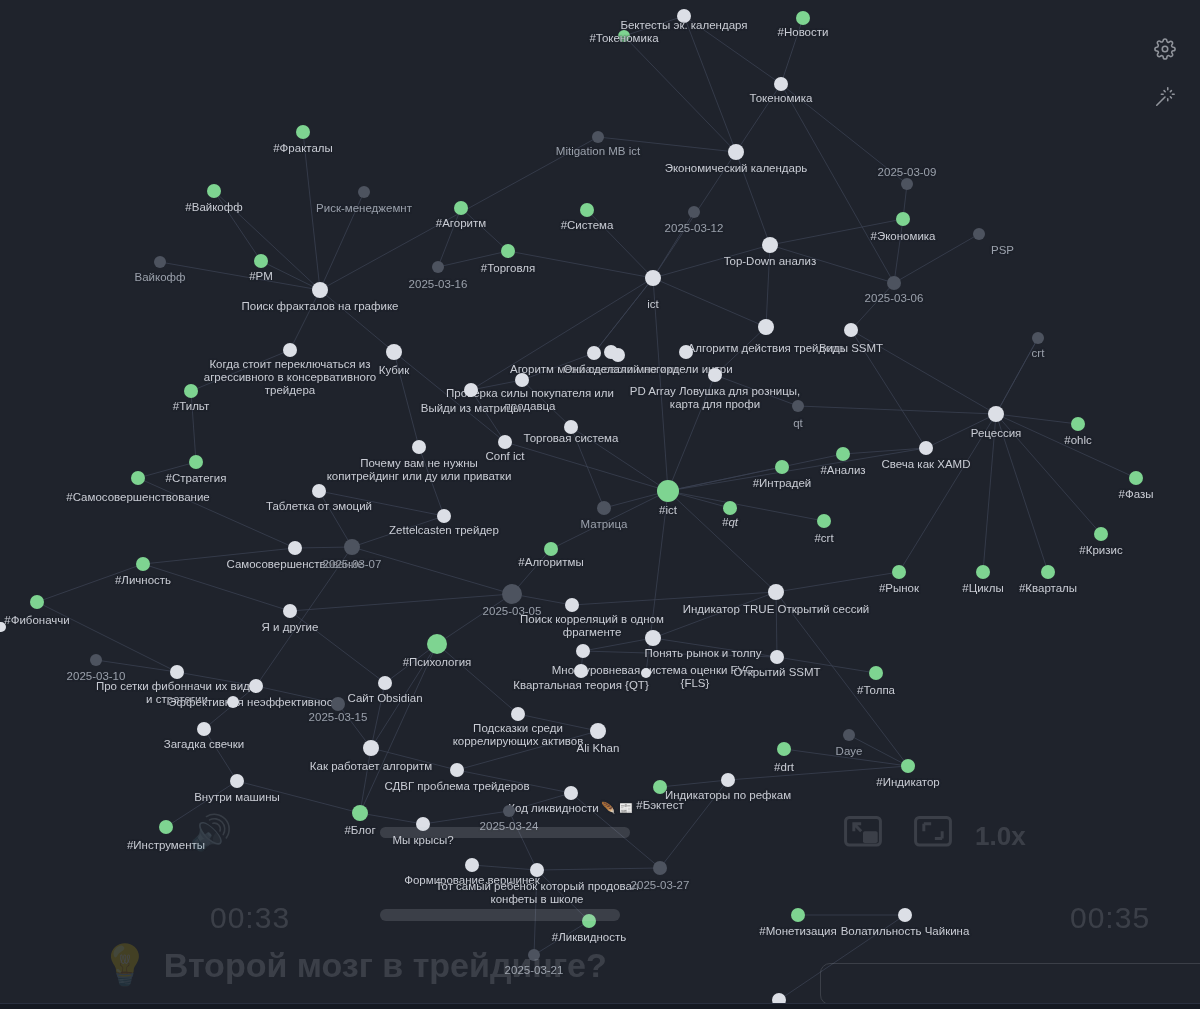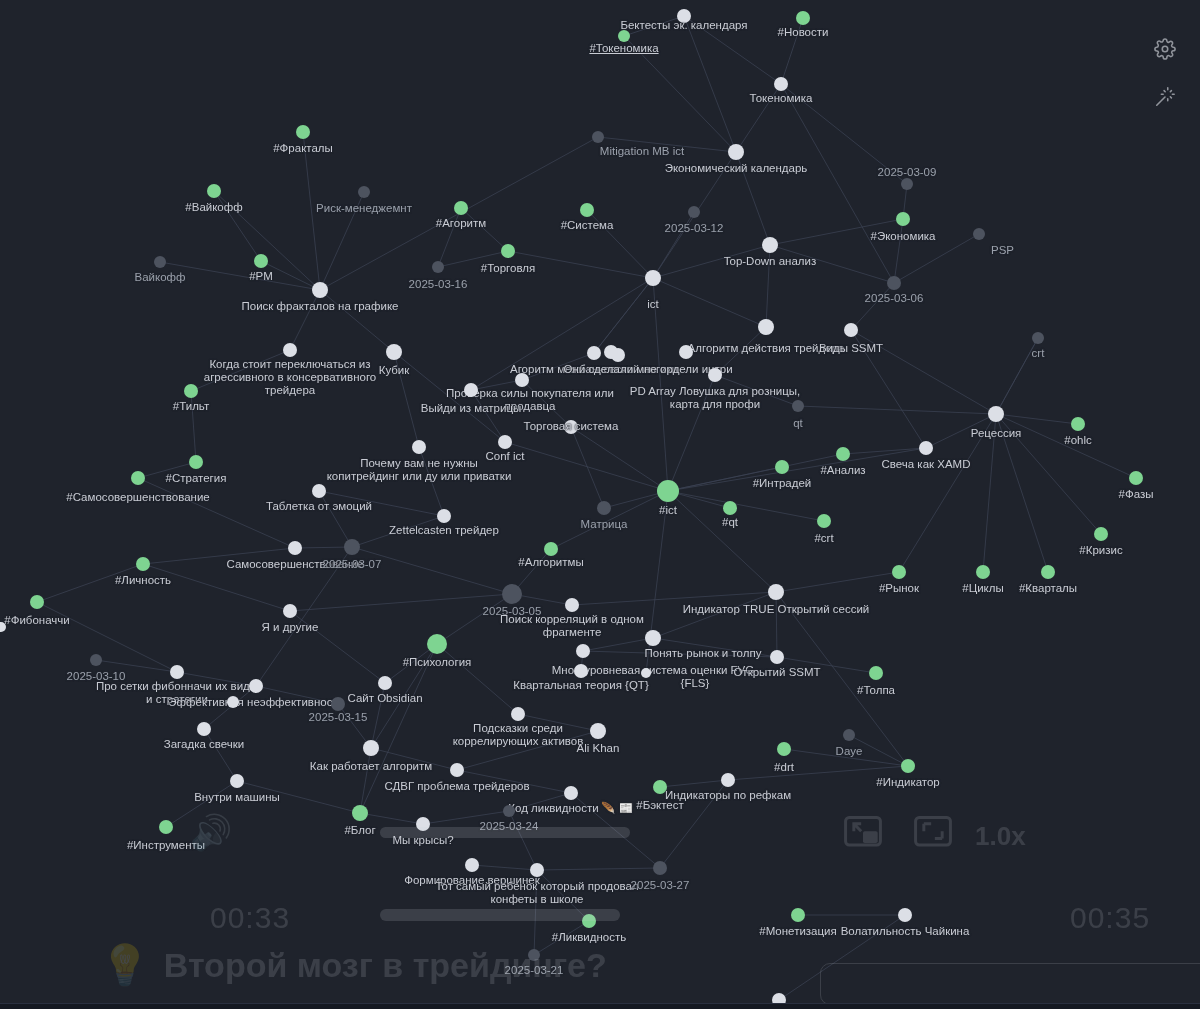--- a/index.html
+++ b/index.html
@@ -199,25 +199,25 @@
         <line x1="437" y1="644" x2="360" y2="813"></line>
         <line x1="385" y1="683" x2="371" y2="748"></line>
         <line x1="653" y1="638" x2="777" y2="657"></line>
       </svg>
     <div id="nodes-layer">
         <div class="node note" style="left: 684px; top: 16px; width: 14px; height: 14px;"></div>
         <div class="nlabel" style="left: 684px; top: 19px;">Бектесты эк. календаря</div>
         <div class="node tag" style="left: 803px; top: 18px; width: 14px; height: 14px;"></div>
         <div class="nlabel" style="left: 803px; top: 26px;">#Новости</div>
         <div class="node tag" style="left: 624px; top: 36px; width: 12px; height: 12px;"></div>
-        <div class="nlabel" style="left: 624px; top: 42px; text-decoration: underline;">#Токеномика</div>
+        <div class="nlabel" style="left: 624px; top: 32px;">#Токеномика</div>
         <div class="node note" style="left: 781px; top: 84px; width: 14px; height: 14px;"></div>
         <div class="nlabel" style="left: 781px; top: 92px;">Токеномика</div>
         <div class="node ghost" style="left: 598px; top: 137px; width: 12px; height: 12px;"></div>
-        <div class="nlabel dim" style="left: 598px; top: 145px; margin-left: 44px;">Mitigation MB ict</div>
+        <div class="nlabel dim" style="left: 598px; top: 145px;">Mitigation MB ict</div>
         <div class="node note" style="left: 736px; top: 152px; width: 16px; height: 16px;"></div>
         <div class="nlabel" style="left: 736px; top: 162px;">Экономический календарь</div>
         <div class="node ghost" style="left: 907px; top: 184px; width: 12px; height: 12px;"></div>
         <div class="nlabel dim" style="left: 907px; top: 166px;">2025-03-09</div>
         <div class="node tag" style="left: 303px; top: 132px; width: 14px; height: 14px;"></div>
         <div class="nlabel" style="left: 303px; top: 142px;">#Фракталы</div>
         <div class="node tag" style="left: 214px; top: 191px; width: 14px; height: 14px;"></div>
         <div class="nlabel" style="left: 214px; top: 201px;">#Вайкофф</div>
         <div class="node ghost" style="left: 364px; top: 192px; width: 12px; height: 12px;"></div>
         <div class="nlabel dim" style="left: 364px; top: 202px;">Риск-менеджемнт</div>
@@ -269,21 +269,21 @@
         <div class="nlabel wrap" style="left: 715px; top: 385px; width: 185px;">PD Array Ловушка для розницы, карта для профи</div>
         <div class="node note" style="left: 471px; top: 390px; width: 14px; height: 14px;"></div>
         <div class="nlabel" style="left: 471px; top: 402px;">Выйди из матрицы</div>
         <div class="node ghost" style="left: 798px; top: 406px; width: 12px; height: 12px;"></div>
         <div class="nlabel dim" style="left: 798px; top: 417px;">qt</div>
         <div class="node note" style="left: 996px; top: 414px; width: 16px; height: 16px;"></div>
         <div class="nlabel" style="left: 996px; top: 427px;">Рецессия</div>
         <div class="node tag" style="left: 1078px; top: 424px; width: 14px; height: 14px;"></div>
         <div class="nlabel" style="left: 1078px; top: 434px;">#ohlc</div>
         <div class="node note" style="left: 571px; top: 427px; width: 14px; height: 14px;"></div>
-        <div class="nlabel" style="left: 571px; top: 420px;">Торговая система</div>
+        <div class="nlabel" style="left: 571px; top: 432px;">Торговая система</div>
         <div class="node note" style="left: 505px; top: 442px; width: 14px; height: 14px;"></div>
         <div class="nlabel" style="left: 505px; top: 450px;">Conf ict</div>
         <div class="node tag" style="left: 196px; top: 462px; width: 14px; height: 14px;"></div>
         <div class="nlabel" style="left: 196px; top: 472px;">#Стратегия</div>
         <div class="node note" style="left: 419px; top: 447px; width: 14px; height: 14px;"></div>
         <div class="nlabel wrap" style="left: 419px; top: 457px; width: 185px;">Почему вам не нужны копитрейдинг или ду или приватки</div>
         <div class="node tag" style="left: 843px; top: 454px; width: 14px; height: 14px;"></div>
         <div class="nlabel" style="left: 843px; top: 464px;">#Анализ</div>
         <div class="node note" style="left: 926px; top: 448px; width: 14px; height: 14px;"></div>
         <div class="nlabel" style="left: 926px; top: 458px;">Свеча как XAMD</div>
@@ -291,21 +291,21 @@
         <div class="nlabel" style="left: 1136px; top: 488px;">#Фазы</div>
         <div class="node tag" style="left: 138px; top: 478px; width: 14px; height: 14px;"></div>
         <div class="nlabel" style="left: 138px; top: 491px;">#Самосовершенствование</div>
         <div class="node note" style="left: 319px; top: 491px; width: 14px; height: 14px;"></div>
         <div class="nlabel" style="left: 319px; top: 500px;">Таблетка от эмоций</div>
         <div class="node tag" style="left: 782px; top: 467px; width: 14px; height: 14px;"></div>
         <div class="nlabel" style="left: 782px; top: 477px;">#Интрадей</div>
         <div class="node tag" style="left: 668px; top: 491px; width: 22px; height: 22px;"></div>
         <div class="nlabel" style="left: 668px; top: 504px;">#ict</div>
         <div class="node tag" style="left: 730px; top: 508px; width: 14px; height: 14px;"></div>
-        <div class="nlabel" style="left: 730px; top: 516px;">#qt</div>
+        <div class="nlabel" style="left: 730px; top: 516px; font-style: italic;">#qt</div>
         <div class="node note" style="left: 444px; top: 516px; width: 14px; height: 14px;"></div>
         <div class="nlabel" style="left: 444px; top: 524px;">Zettelcasten трейдер</div>
         <div class="node ghost" style="left: 604px; top: 508px; width: 14px; height: 14px;"></div>
         <div class="nlabel dim" style="left: 604px; top: 518px;">Матрица</div>
         <div class="node tag" style="left: 824px; top: 521px; width: 14px; height: 14px;"></div>
         <div class="nlabel" style="left: 824px; top: 532px;">#crt</div>
         <div class="node tag" style="left: 1101px; top: 534px; width: 14px; height: 14px;"></div>
         <div class="nlabel" style="left: 1101px; top: 544px;">#Кризис</div>
         <div class="node tag" style="left: 551px; top: 549px; width: 14px; height: 14px;"></div>
         <div class="nlabel" style="left: 551px; top: 556px;">#Алгоритмы</div>
@@ -319,21 +319,21 @@
         <div class="nlabel" style="left: 899px; top: 582px;">#Рынок</div>
         <div class="node tag" style="left: 983px; top: 572px; width: 14px; height: 14px;"></div>
         <div class="nlabel" style="left: 983px; top: 582px;">#Циклы</div>
         <div class="node tag" style="left: 1048px; top: 572px; width: 14px; height: 14px;"></div>
         <div class="nlabel" style="left: 1048px; top: 582px;">#Кварталы</div>
         <div class="node tag" style="left: 37px; top: 602px; width: 14px; height: 14px;"></div>
         <div class="nlabel" style="left: 37px; top: 614px;">#Фибоначчи</div>
         <div class="node ghost" style="left: 512px; top: 594px; width: 20px; height: 20px;"></div>
         <div class="nlabel dim" style="left: 512px; top: 605px;">2025-03-05</div>
         <div class="node note" style="left: 572px; top: 605px; width: 14px; height: 14px;"></div>
-        <div class="nlabel wrap" style="left: 572px; top: 613px; width: 150px;">Поиск корреляций в одном фрагменте</div>
+        <div class="nlabel wrap" style="left: 592px; top: 613px; width: 150px;">Поиск корреляций в одном фрагменте</div>
         <div class="node note" style="left: 776px; top: 592px; width: 16px; height: 16px;"></div>
         <div class="nlabel" style="left: 776px; top: 603px;">Индикатор TRUE Открытий сессий</div>
         <div class="node note" style="left: 290px; top: 611px; width: 14px; height: 14px;"></div>
         <div class="nlabel" style="left: 290px; top: 621px;">Я и другие</div>
         <div class="node note" style="left: 653px; top: 638px; width: 16px; height: 16px;"></div>
         <div class="nlabel" style="left: 703px; top: 647px;">Понять рынок и толпу</div>
         <div class="node note" style="left: 583px; top: 651px; width: 14px; height: 14px;"></div>
         <div class="nlabel wrap" style="left: 653px; top: 664px; width: 210px;">Многоуровневая система оценки FVG</div>
         <div class="node note" style="left: 646px; top: 673px; width: 10px; height: 10px;"></div>
         <div class="nlabel" style="left: 653px; top: 677px; margin-left: 42px;">{FLS}</div>

